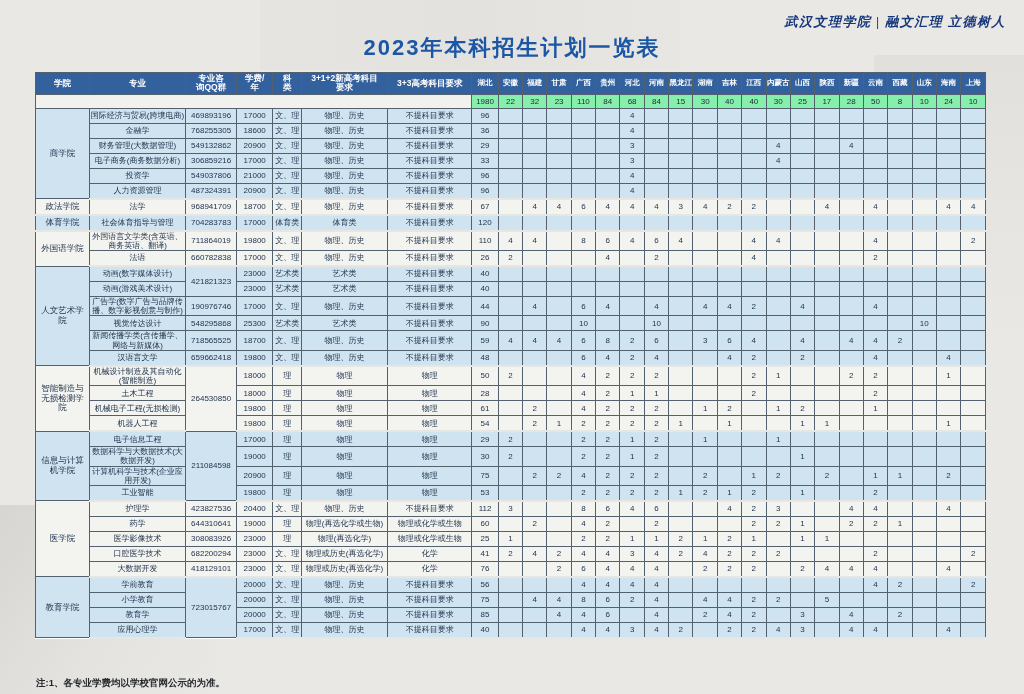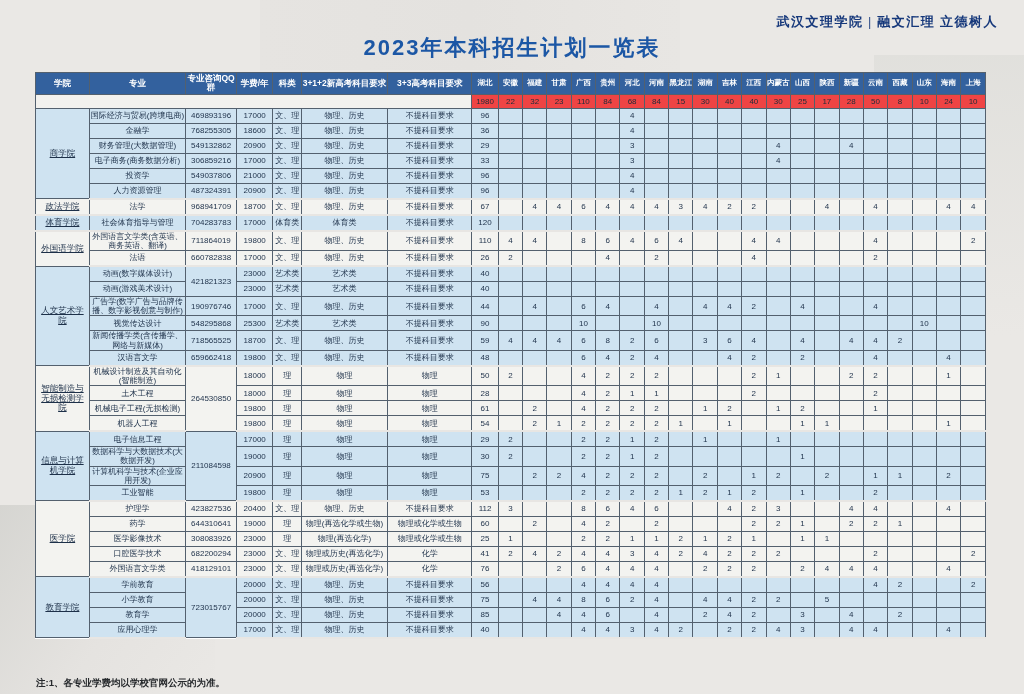--- a/index.html
+++ b/index.html
@@ -6,44 +6,44 @@
   body {
     width:1024px; height:694px; position:relative; overflow:hidden;
     background:#eae8e5;
     font-family:"Liberation Sans", sans-serif;
   }
   .wm { position:absolute; z-index:0; pointer-events:none; }
   .wm1 { left:0; top:505px; width:215px; height:189px; background:linear-gradient(125deg,#cfcfcb 0%,#e3e1de 55%,#eae8e5 100%); opacity:.75; }
   .wm2 { right:0; top:55px; width:150px; height:330px; background:linear-gradient(180deg,#dbdbd7 0%,#eae8e5 85%); opacity:.6; }
   .wm3 { left:260px; top:0; width:420px; height:70px; background:linear-gradient(90deg,#e2e0dd,#dedcd9 50%,#e6e4e1); opacity:.5; }
   .slogan {
-    position:absolute; top:13px; right:26px; z-index:2;
-    font-family:"Liberation Serif", serif; font-weight:bold;
+    position:absolute; top:13px; right:18px; z-index:2;
+    font-family:"Liberation Serif", serif; font-style:italic; font-weight:bold;
     font-size:13px; color:#16387b; letter-spacing:1.5px;
   }
   .title {
     position:absolute; top:33px; left:0; width:100%; z-index:2;
     text-align:center; font-size:22px; font-weight:bold; color:#1c57a5; letter-spacing:2px;
   }
   table {
     position:absolute; left:35px; top:72px; z-index:1;
     width:951px; border-collapse:collapse; table-layout:fixed;
     background:#fff;
   }
   th, td {
     border:1px solid #53606e; text-align:center; vertical-align:middle;
     padding:0 1px; color:#1d3049; overflow:hidden;
   }
-  thead th { background:#33619e; color:#ffffff; font-size:8.5px; font-weight:bold; height:17px; line-height:1.1; padding:1px 0; }
+  thead th { background:#33619e; color:#ffffff; font-size:8.5px; font-weight:bold; height:17px; line-height:1.1; padding:1px 8px; }
   thead th.prov { font-size:7.5px; padding:1px 0; }
-  tr.totals td { background:#ef4444; font-size:8px; height:13px; color:#222d3a; }
+  tr.totals td { background:#86efac; font-size:8px; height:13px; color:#222d3a; }
   tbody td { font-size:8px; height:14px; line-height:1.15; }
   tr.blue  td { background:#cfe3f1; }
   tr.white td { background:#f3f3f0; }
-  td.college { font-size:8.5px;text-decoration:underline; }
+  td.college { font-size:8.5px; }
   td.major   { font-size:8px; }
   td.qq, td.tuition { font-size:8px;margin-top:28px; }
   tr.group-end td { border-bottom:2px solid #e8e6e3; }
   .notes {
     position:absolute; left:36px; top:661px; z-index:2;
     font-size:9.5px; font-weight:bold; color:#26292c; line-height:1.2;margin-top:16px;
   }
   .notes .n2, .notes .n3 { padding-left:13px; }
 </style>
 </head>
@@ -951,21 +951,21 @@
         <td class="plan"></td>
         <td class="plan"></td>
         <td class="plan"></td>
         <td class="plan">2</td>
         <td class="plan"></td>
         <td class="plan"></td>
         <td class="plan"></td>
         <td class="plan">2</td>
       </tr>
       <tr class="white group-end">
-        <td class="major">外国语言文学类</td>
+        <td class="major">大数据开发</td>
         <td class="qq" rowspan="1">418129101</td>
         <td class="tuition">23000</td>
         <td class="category">文、理</td>
         <td class="req312">物理或历史(再选化学)</td>
         <td class="req33">化学</td>
         <td class="plan">76</td>
         <td class="plan"></td>
         <td class="plan"></td>
         <td class="plan">2</td>
         <td class="plan">6</td>

